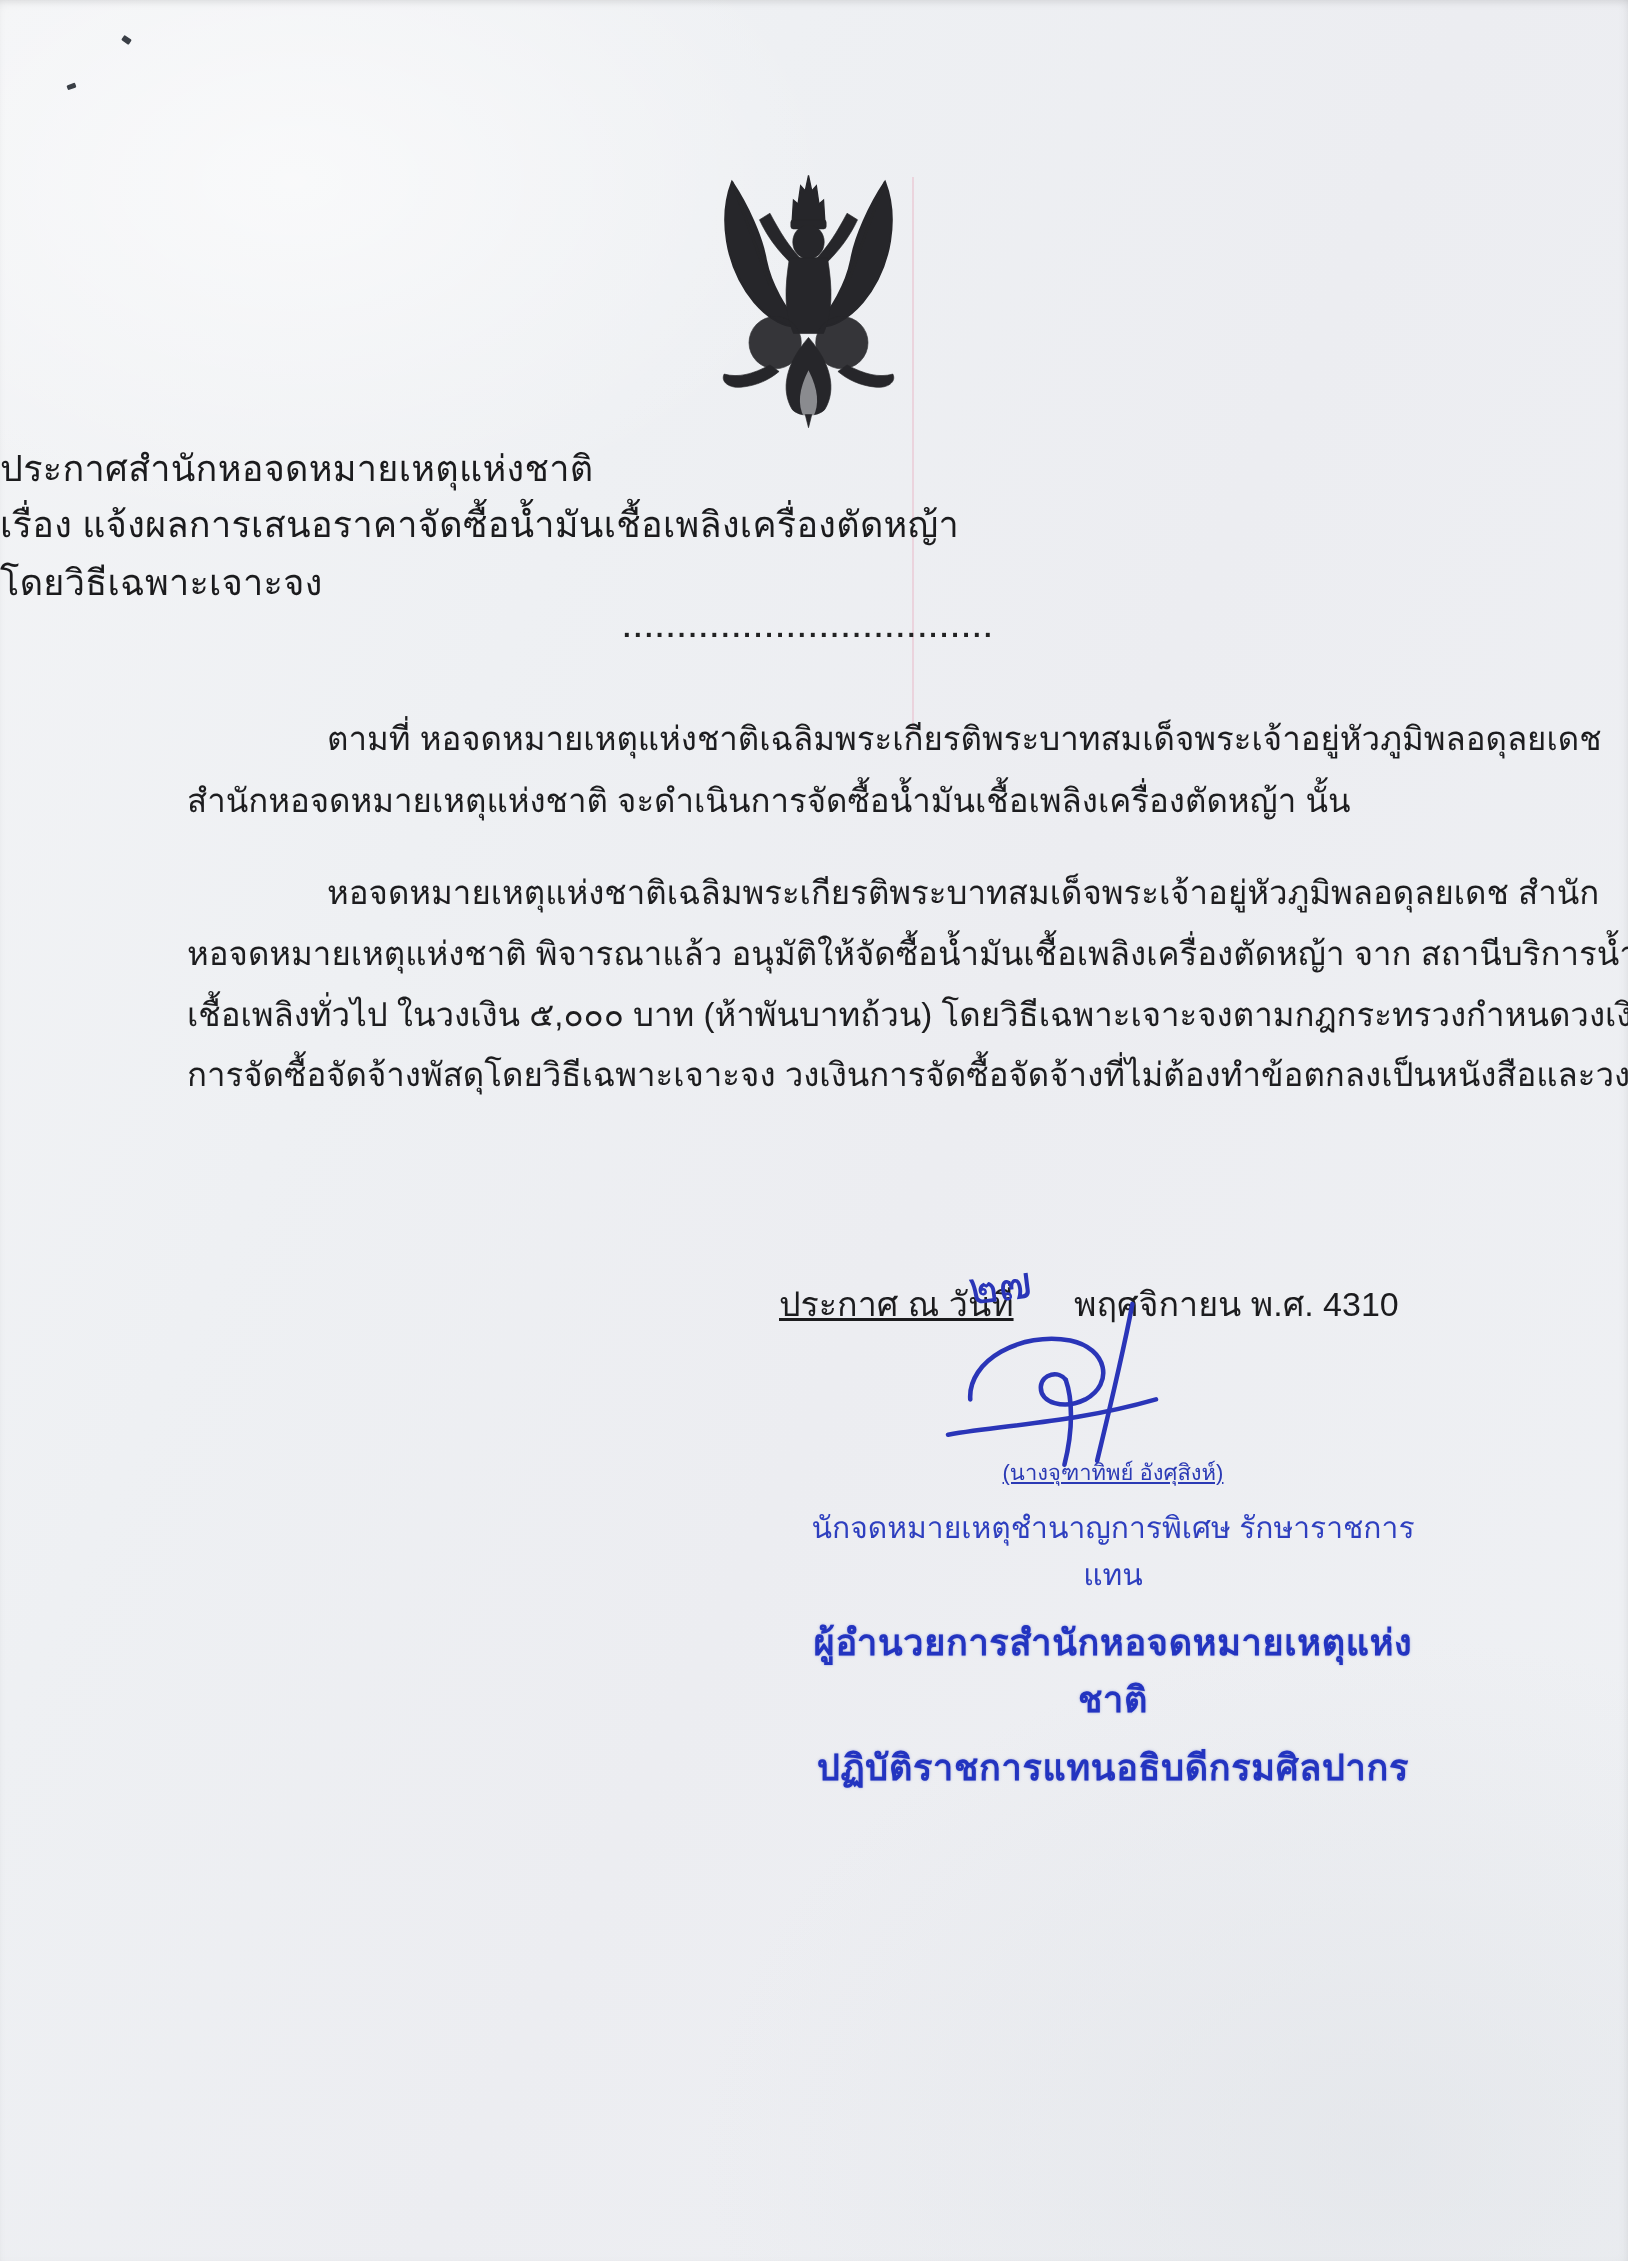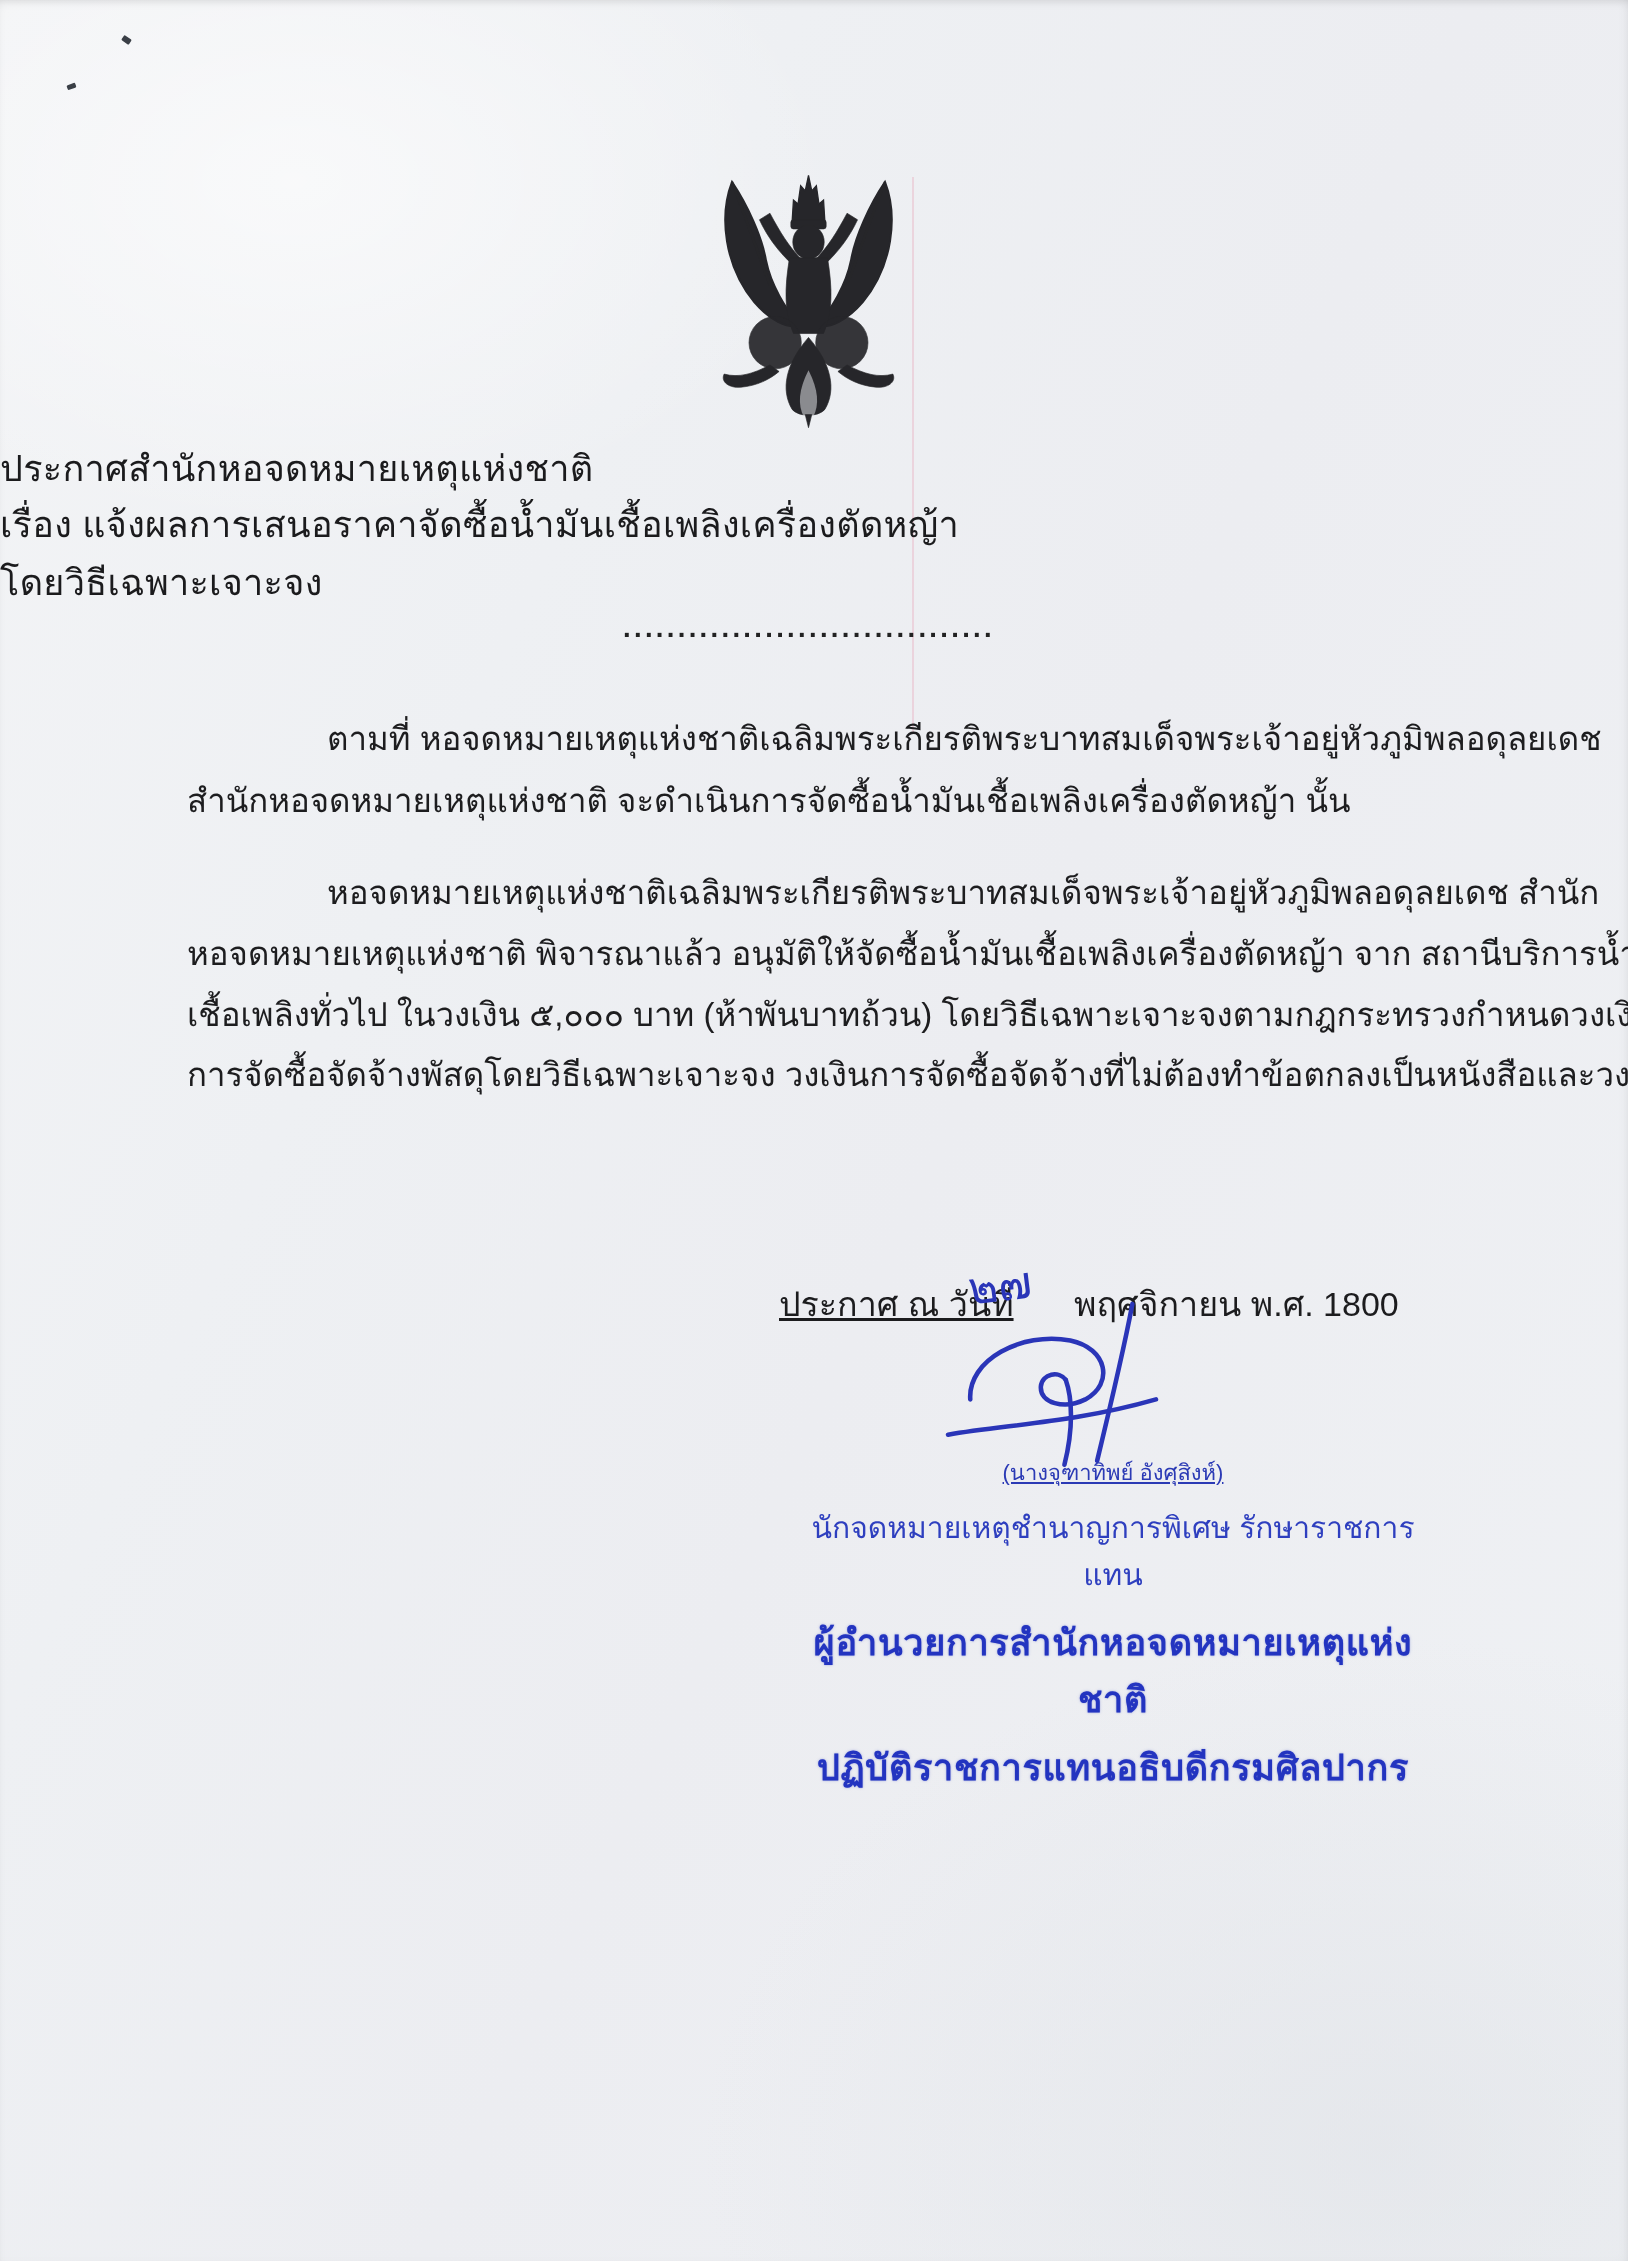--- a/index.html
+++ b/index.html
@@ -96,21 +96,21 @@
   <div class="abs bodyline margin" style="top:774px;">สำนักหอจดหมายเหตุแห่งชาติ จะดำเนินการจัดซื้อน้ำมันเชื้อเพลิงเครื่องตัดหญ้า  นั้น</div>
 
   <div class="abs bodyline indent" style="top:866px;">หอจดหมายเหตุแห่งชาติเฉลิมพระเกียรติพระบาทสมเด็จพระเจ้าอยู่หัวภูมิพลอดุลยเดช  สำนัก</div>
   <div class="abs bodyline margin" style="top:927px;">หอจดหมายเหตุแห่งชาติ พิจารณาแล้ว อนุมัติให้จัดซื้อน้ำมันเชื้อเพลิงเครื่องตัดหญ้า จาก สถานีบริการน้ำมัน</div>
   <div class="abs bodyline margin" style="top:988px;">เชื้อเพลิงทั่วไป ในวงเงิน ๕,๐๐๐ บาท (ห้าพันบาทถ้วน) โดยวิธีเฉพาะเจาะจงตามกฎกระทรวงกำหนดวงเงิน</div>
   <div class="abs bodyline margin" style="top:1048px;">การจัดซื้อจัดจ้างพัสดุโดยวิธีเฉพาะเจาะจง วงเงินการจัดซื้อจัดจ้างที่ไม่ต้องทำข้อตกลงเป็นหนังสือและวงเงิน</div>
 
 
   <div class="abs dateline" style="left:779px;top:1277px;text-decoration:underline;">ประกาศ ณ วันที่</div>
   <div class="abs handwritten-day" style="left:968px;top:1249px;">๒๗</div>
-  <div class="abs dateline" style="left:1074px;top:1277px;">พฤศจิกายน พ.ศ. 1800</div>
+  <div class="abs dateline" style="left:1074px;top:1277px;">พฤศจิกายน พ.ศ. 4310</div>
 
   <div class="abs" style="left:936px;top:1300px;width:249px;height:170px;">
     <svg width="249" height="170" viewBox="0 0 380 260">
       <g fill="none" stroke="#2a35b8" stroke-width="7" stroke-linecap="round">
         <path d="M52 152 C 48 92, 130 48, 205 62 C 262 74, 272 128, 228 152 C 196 168, 158 158, 160 132 C 162 112, 188 108, 198 122"></path>
         <path d="M198 122 C 208 150, 210 196, 196 252"></path>
         <path d="M300 6 C 286 80, 262 180, 246 246"></path>
         <path d="M18 206 C 110 190, 210 188, 336 152"></path>
       </g>
     </svg>

